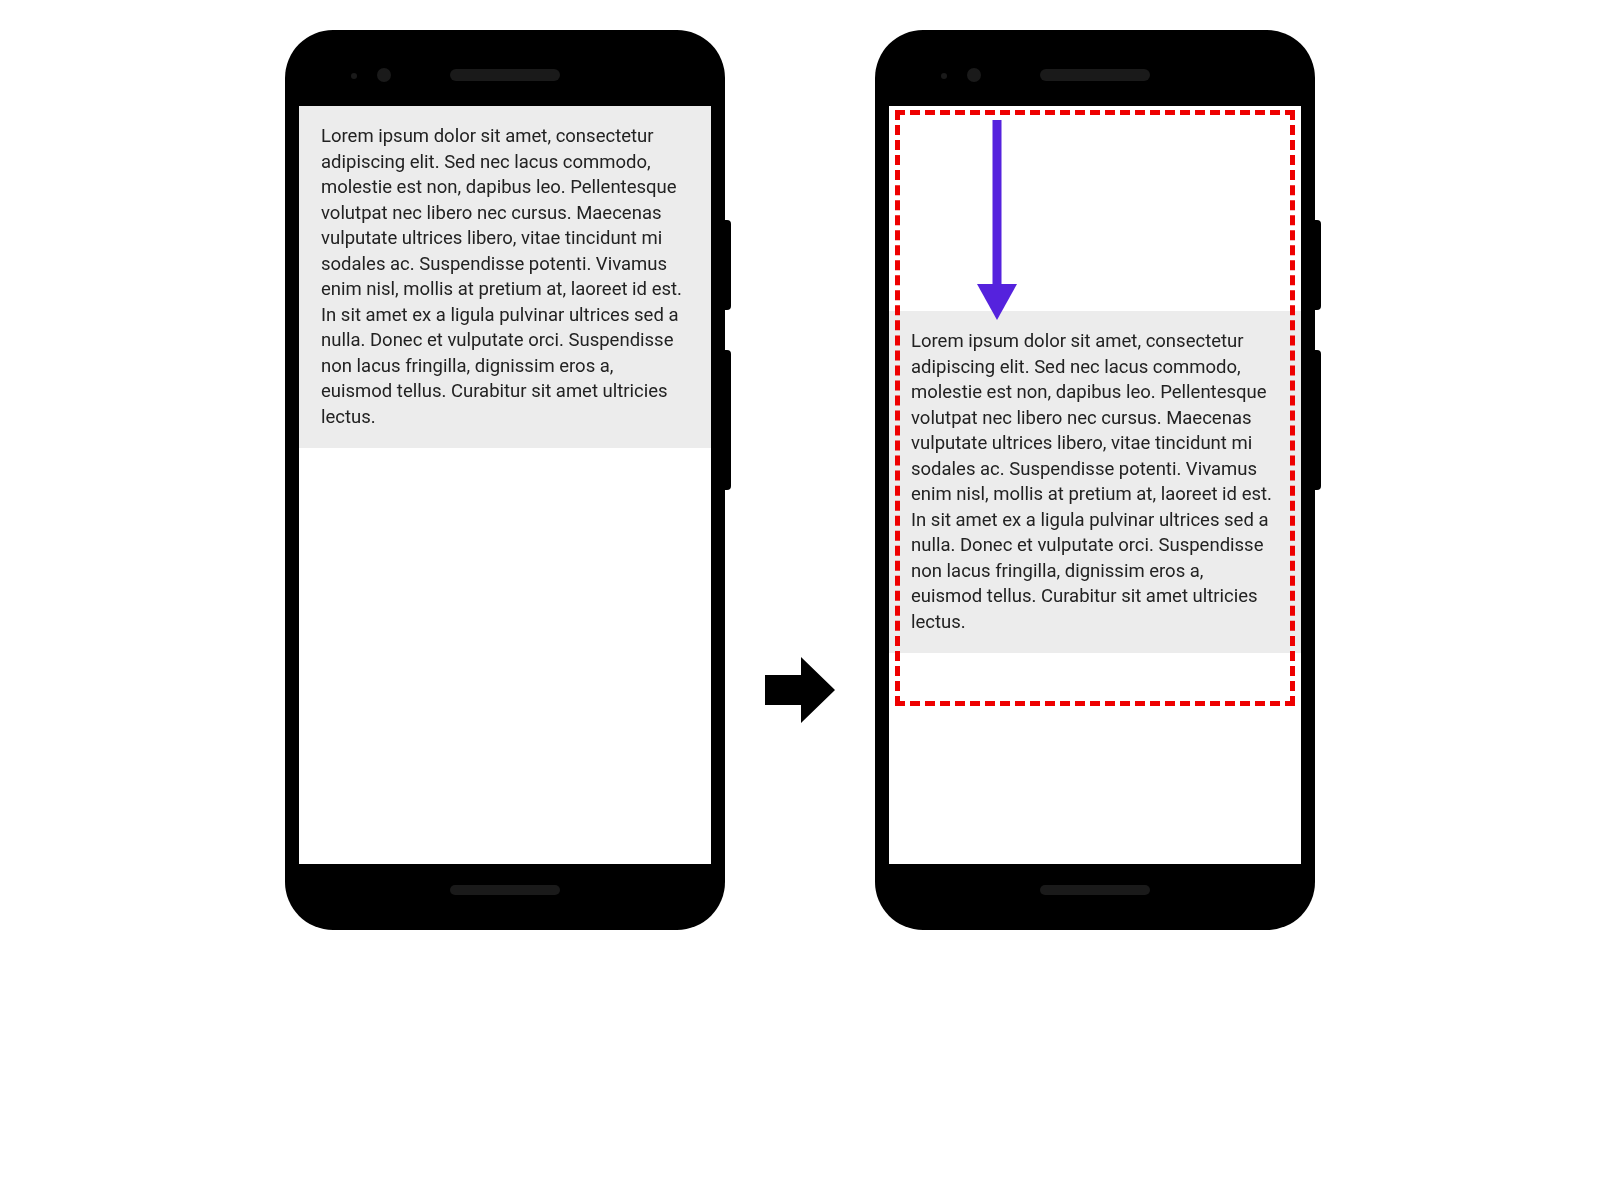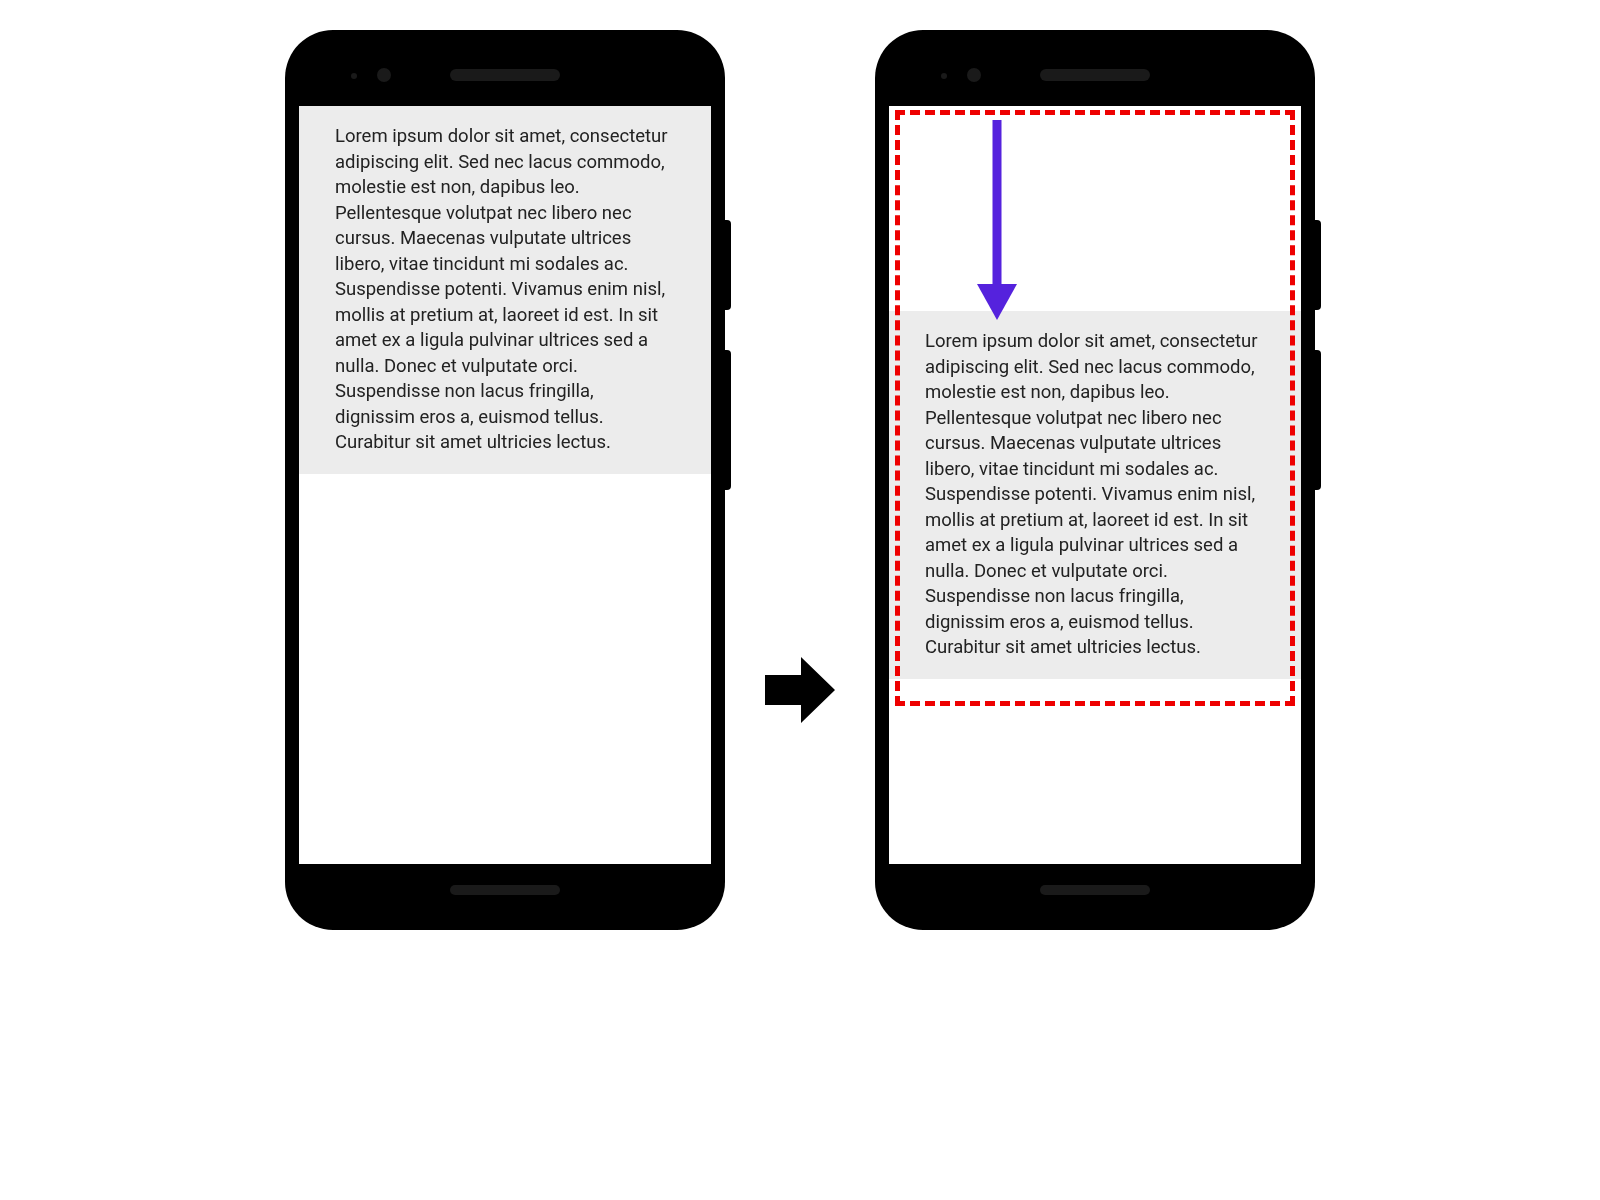--- a/index.html
+++ b/index.html
@@ -114,21 +114,21 @@
     
     .phone-bottom-speaker {
       width: 110px;
       height: 10px;
       background: #1a1a1a;
       border-radius: 5px;
     }
     
     .text-block {
       background: #ececec;
-      padding: 18px 36px;
+      padding: 18px 22px;
       font-size: 18.5px;
       line-height: 1.38;
       color: #222;
     }
     
     .text-block-top {
       position: absolute;
       top: 0;
       left: 0;
       right: 0;

